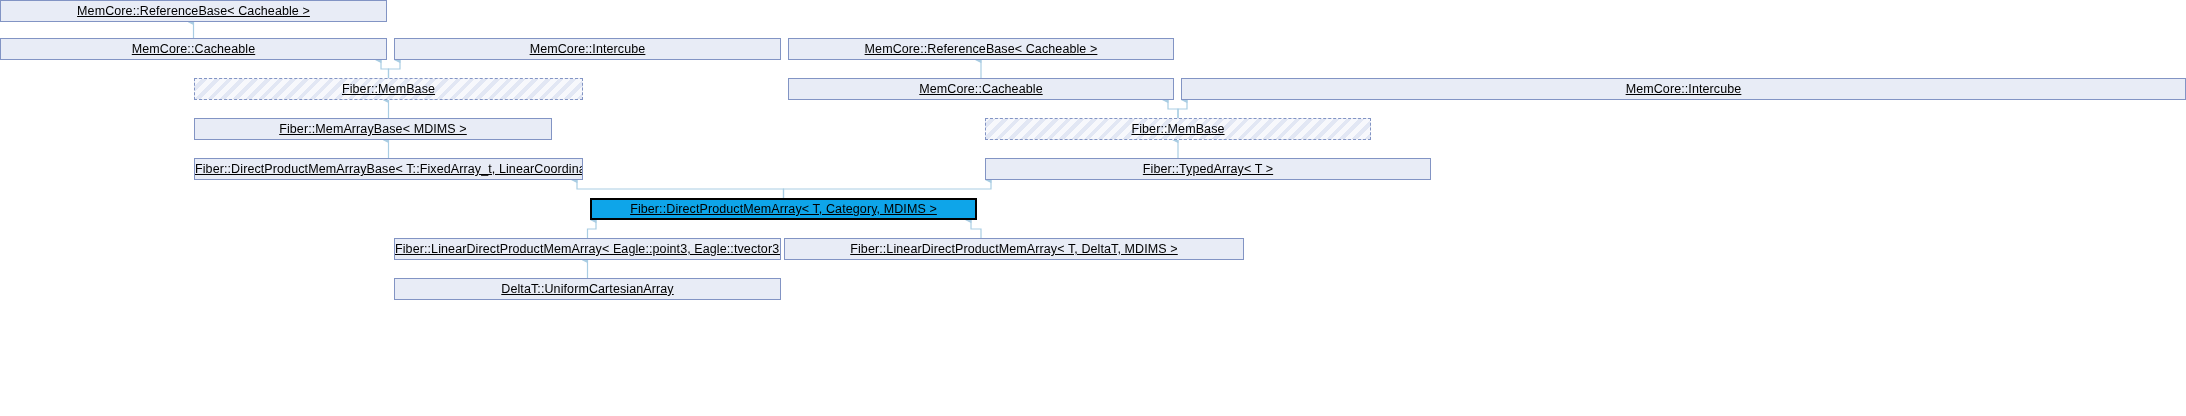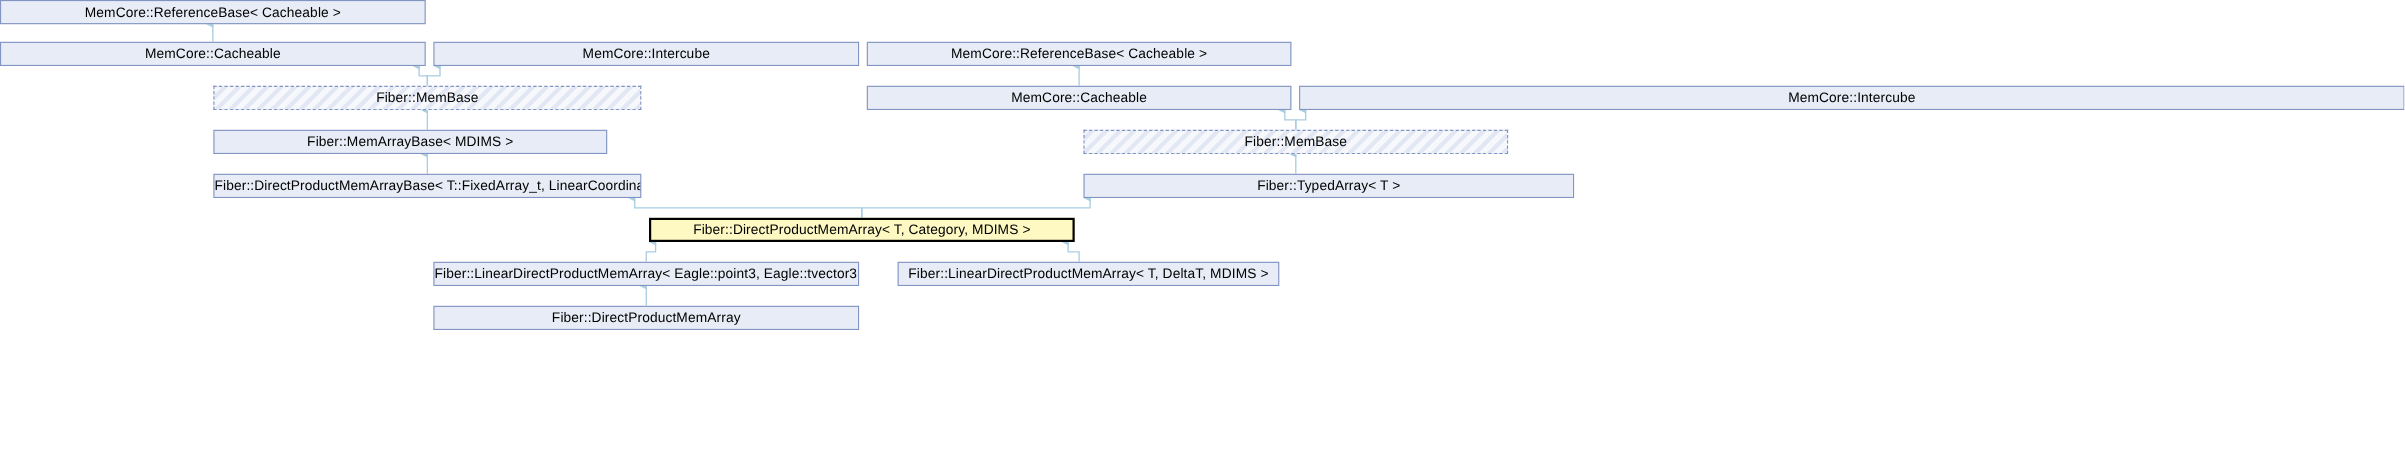--- a/index.html
+++ b/index.html
@@ -27,38 +27,39 @@
     position: absolute;
     box-sizing: border-box;
     height: 22px;
     line-height: 20px;
     text-align: center;
     font-size: 12.5px;
     color: #000000;
     white-space: nowrap;
     overflow: hidden;
     letter-spacing: 0.1px;
+    text-decoration: underline;
   }
   .node.solid {
     background: #e8ecf6;
     border: 1px solid #8294c4;
   }
   .node.abstract {
     border: 1px dashed #8294c4;
     background-color: #f2f4fa;
     background-image: repeating-linear-gradient(
       -45deg,
       #e2e7f4 0px,
       #e2e7f4 4px,
       #f7f8fc 4px,
       #f7f8fc 9px
     );
   }
   .node.current {
-    background: #fef9c3;
+    background: #0ea5e9;
     border: 2px solid #000000;
     line-height: 18px;
   }
   .node-label {
     display: block;
     width: 100%;
     pointer-events: none;
   }
 </style>
 </head>
@@ -120,19 +121,19 @@
     </div>
     <div class="node solid" style="left: 985px; top: 158px; width: 446px;">
       <span class="node-label">Fiber::TypedArray&lt; T &gt;</span>
     </div>
     <div class="node current" style="left: 590px; top: 198px; width: 387px;">
       <span class="node-label">Fiber::DirectProductMemArray&lt; T, Category, MDIMS &gt;</span>
     </div>
     <div class="node solid" style="left: 394px; top: 238px; width: 387px;">
       <span class="node-label">Fiber::LinearDirectProductMemArray&lt; Eagle::point3, Eagle::tvector3 &gt;</span>
     </div>
-    <div class="node solid" style="left: 816px; top: 238px; width: 347px;">
+    <div class="node solid" style="left: 784px; top: 238px; width: 460px;">
       <span class="node-label">Fiber::LinearDirectProductMemArray&lt; T, DeltaT, MDIMS &gt;</span>
     </div>
     <div class="node solid" style="left: 394px; top: 278px; width: 387px;">
-      <span class="node-label">Fiber::DirectProductMemArray</span>
+      <span class="node-label">DeltaT::UniformCartesianArray</span>
     </div>
   </div>
 
 </body></html>

